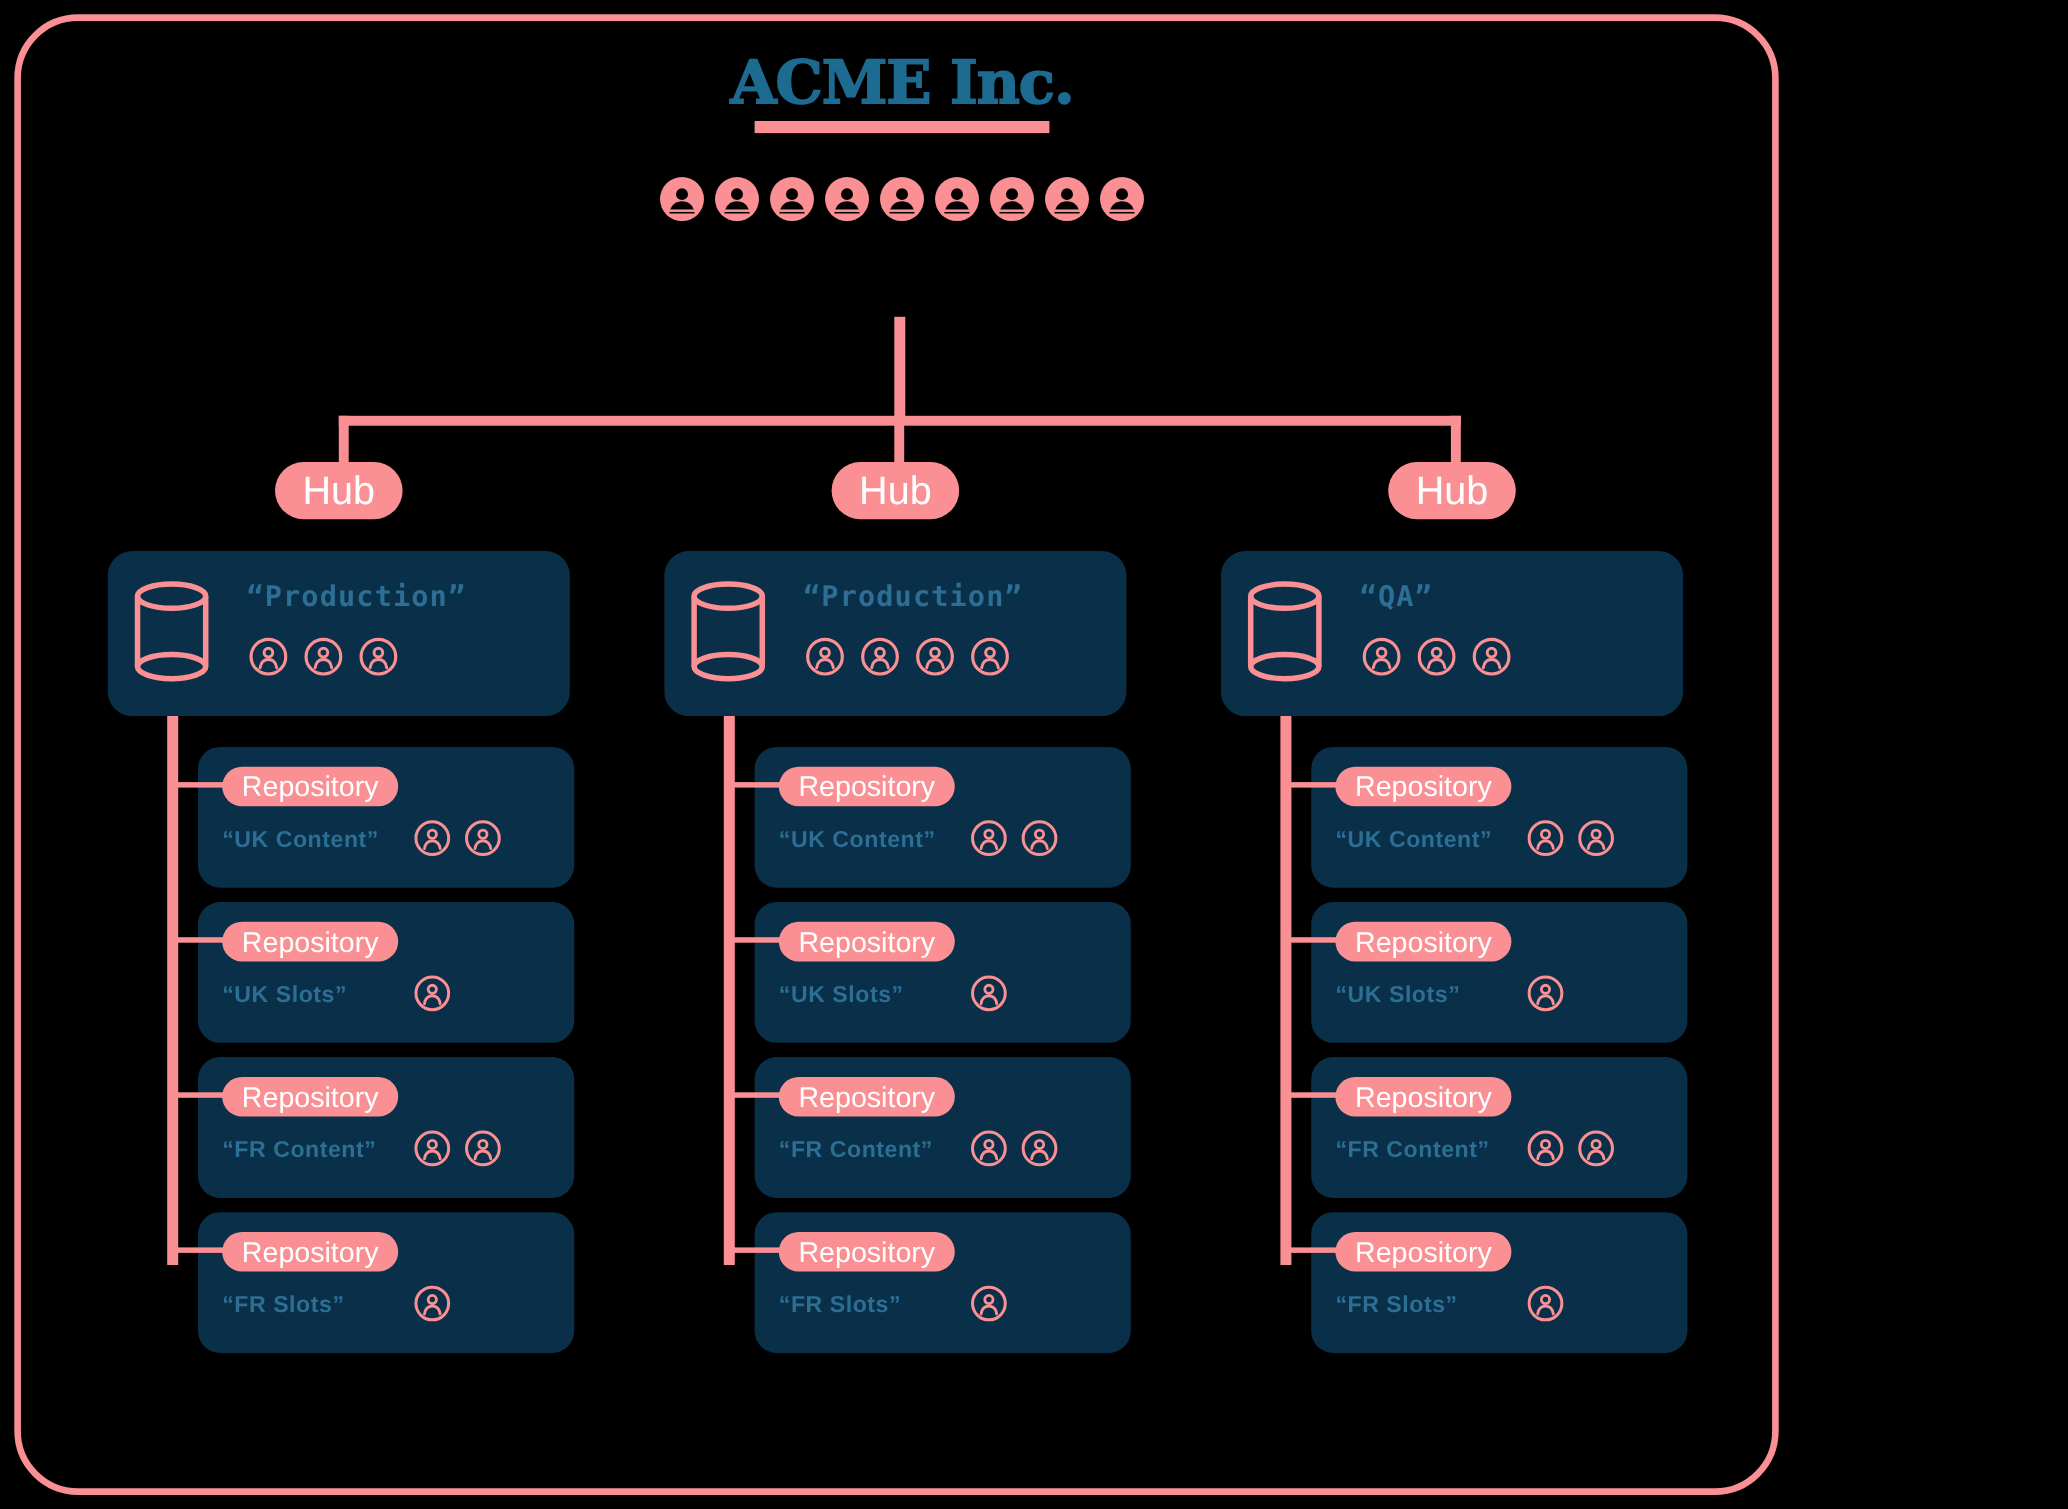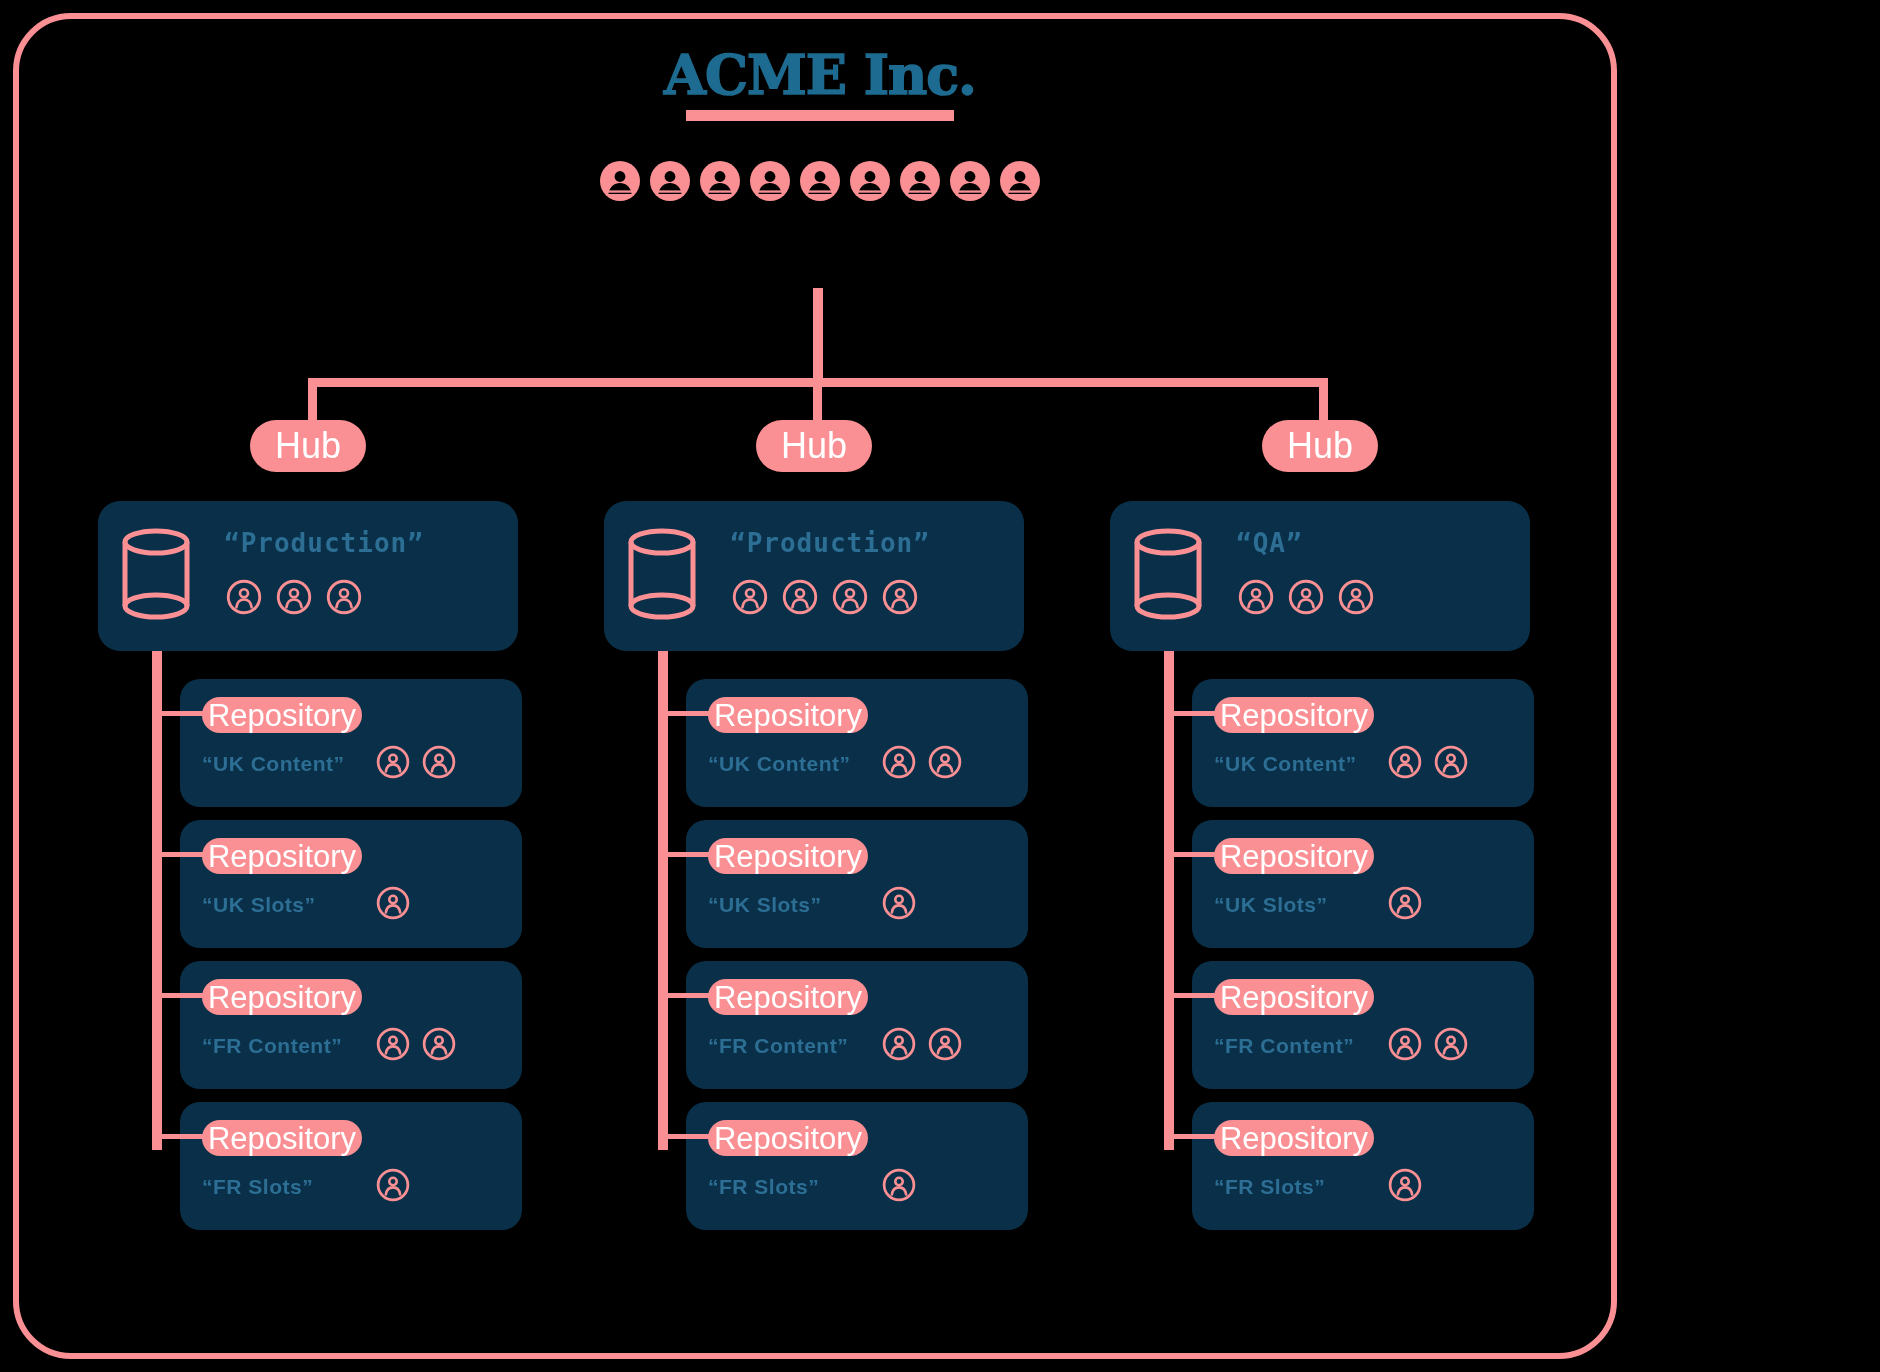--- a/index.html
+++ b/index.html
@@ -107,21 +107,21 @@
   
   .repo-card{
     position:absolute;
     width:342px; height:128px;
     background:#0A3049;
     border-radius:20px;
   }
   .repo-card .pill-repo{
     position:absolute; left:22px; top:18px;
     width:160px; height:36px;
-    font-size:31px;
+    font-size:26px;
   }
   .repo-card .repo-name{
     position:absolute; left:22px; top:73px;
     font-family:Liberation Sans, sans-serif;
     font-weight:bold;
     font-size:21px;
     color:#2C6E94;
     letter-spacing:0.5px;
     white-space:nowrap;
   }

